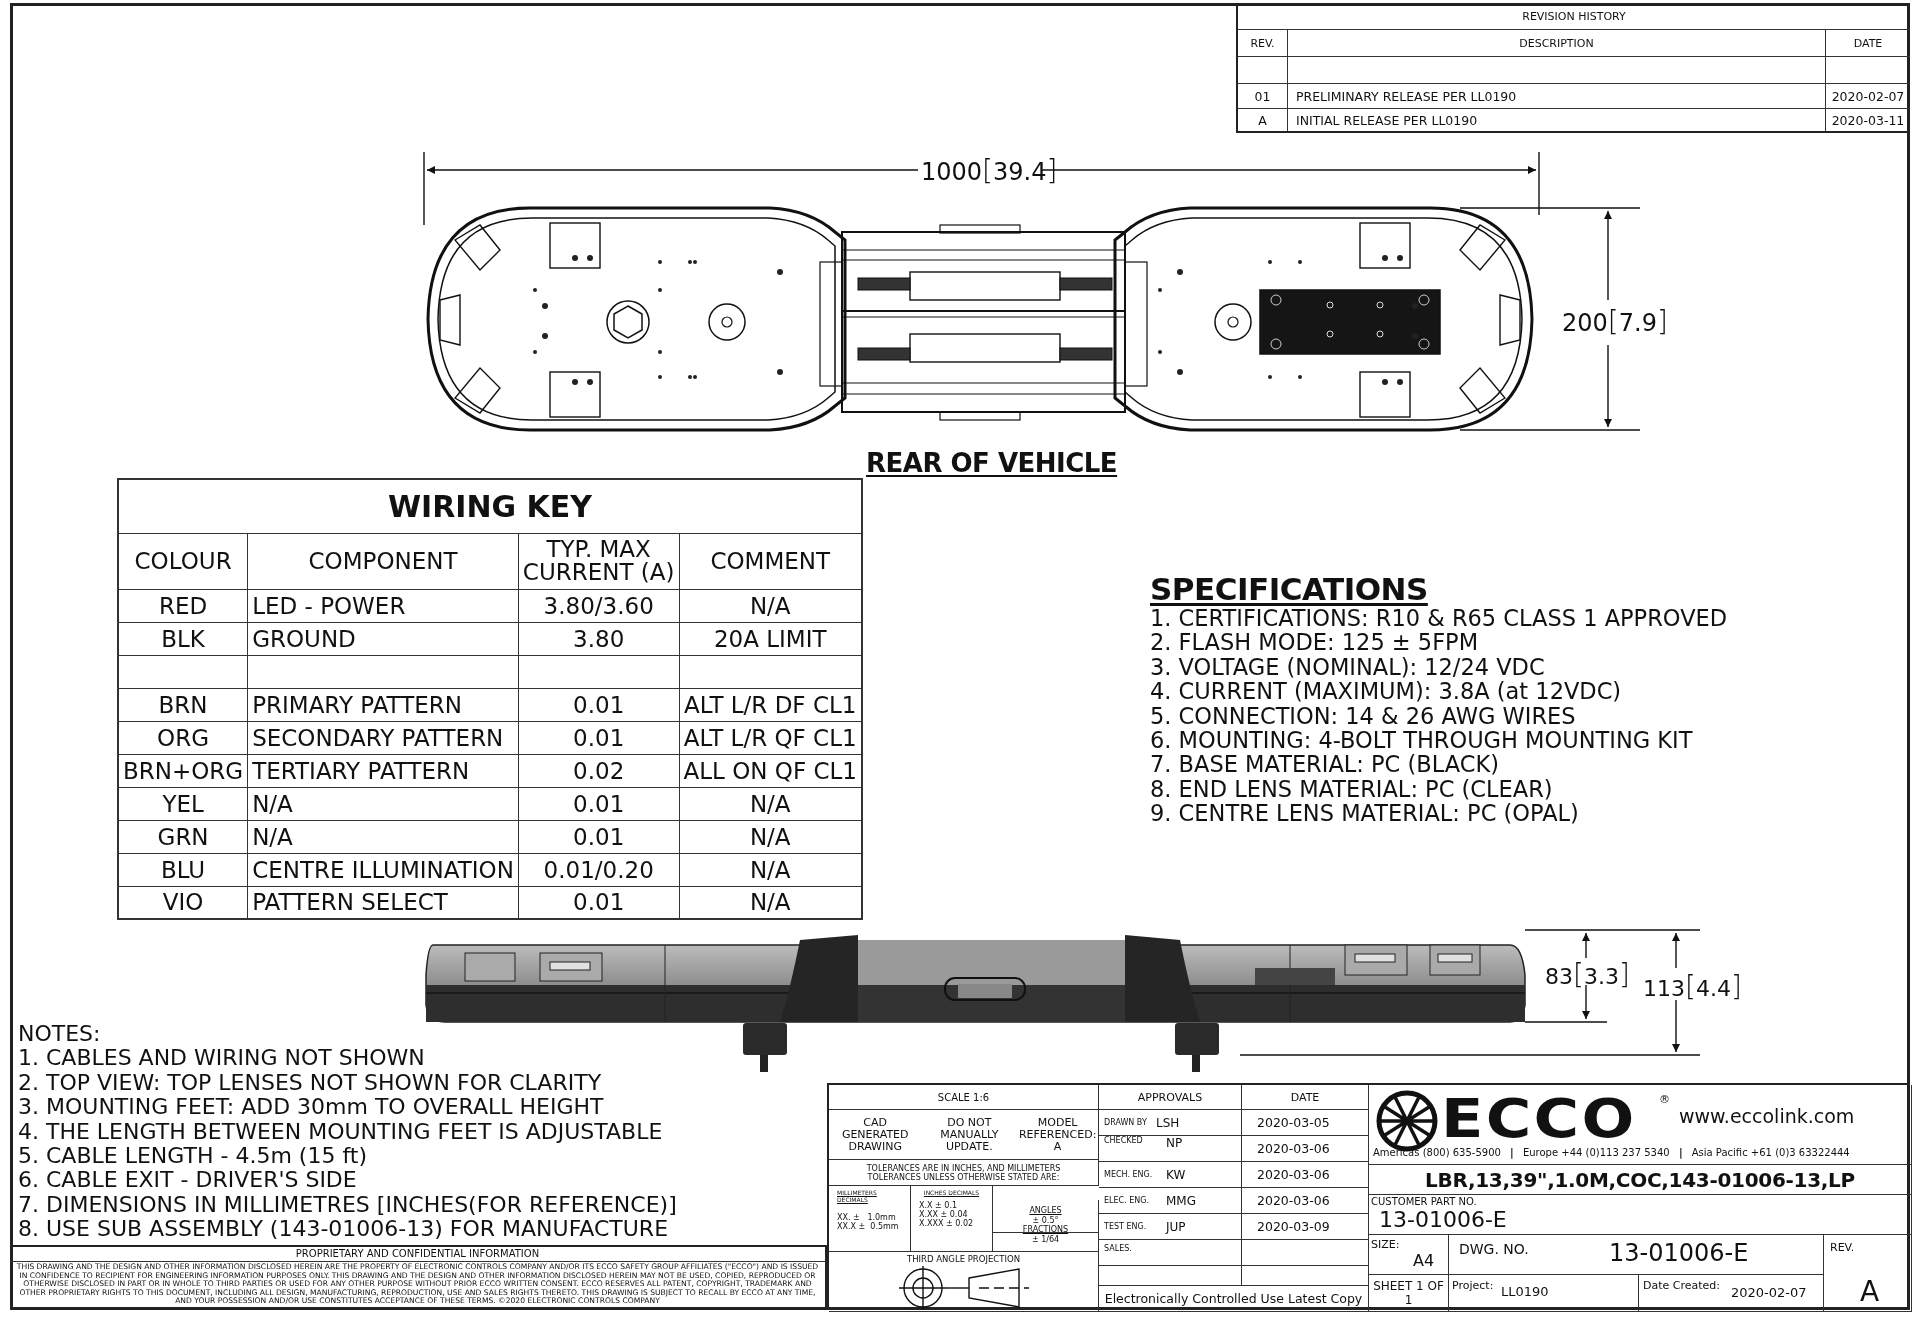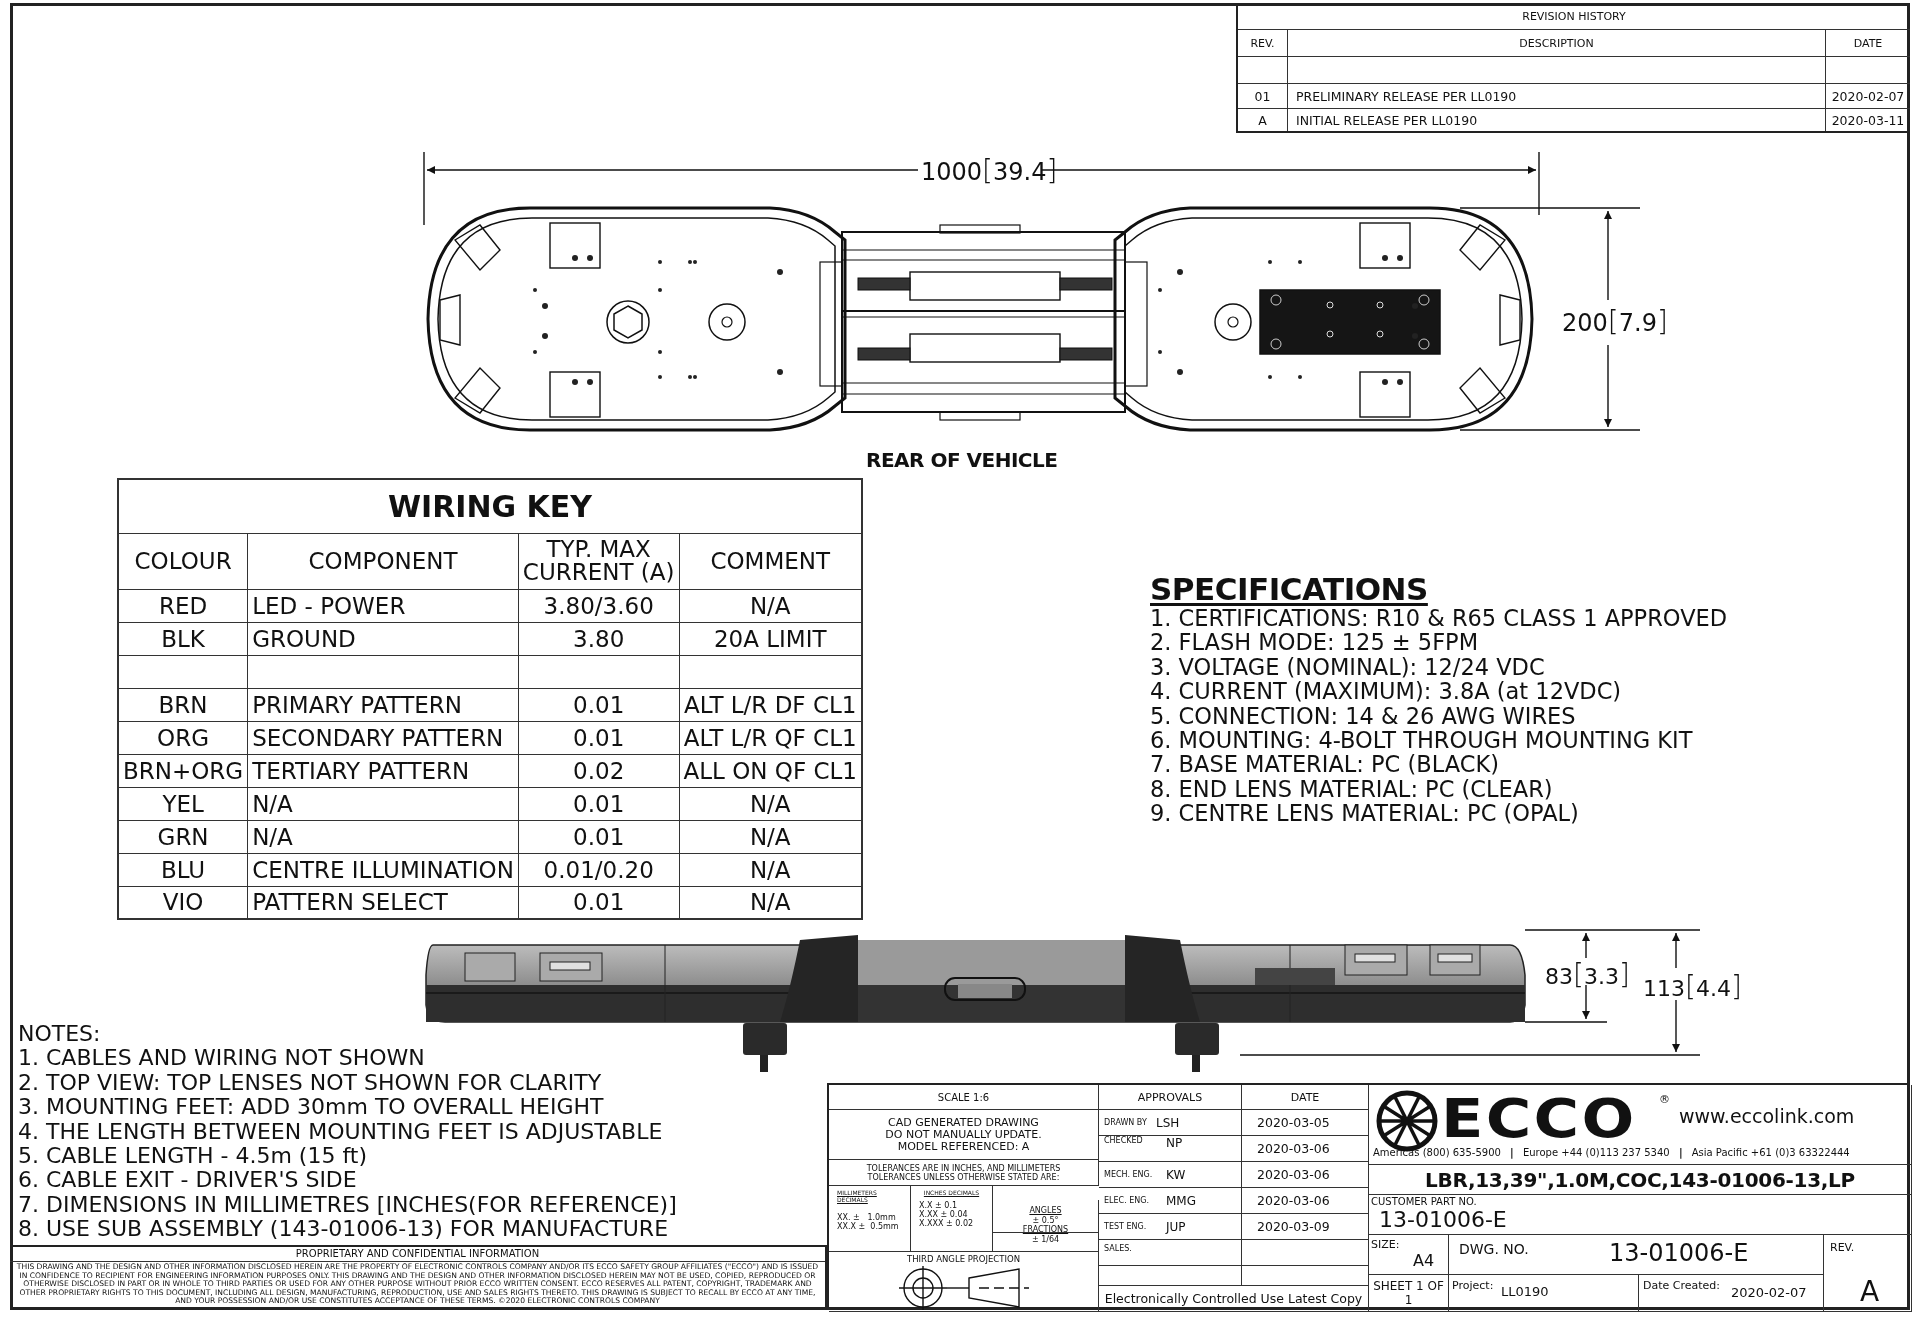--- a/index.html
+++ b/index.html
@@ -31,21 +31,21 @@
 
   .specs{position:absolute;left:1150px;top:572px;font-size:22.5px;line-height:24.4px}
   .specs h2{font-size:31px;font-weight:bold;text-decoration:underline;text-underline-offset:3px;line-height:34px;letter-spacing:-0.5px}
 
   .notes{position:absolute;left:18px;top:1022px;font-size:22px;line-height:24.4px}
   .notes .bold{font-weight:normal}
 
   .dim{position:absolute;font-size:24px;white-space:nowrap}
   .dim .br{font-size:28px;font-weight:lighter}
 
-  .rear{position:absolute;left:866px;top:448px;font-size:20px;font-weight:bold;text-underline-offset:3px;letter-spacing:-0.5px}
+  .rear{position:absolute;left:866px;top:448px;font-size:26px;font-weight:bold;text-decoration:underline;text-underline-offset:3px;letter-spacing:-0.5px}
 
   
   .prop{position:absolute;left:10px;top:1245px;width:817px;height:65px;border-top:2px solid #222;border-right:2px solid #222;font-size:7.6px;text-align:center;line-height:8.6px}
   .prop .ph{font-size:10px;line-height:14px;border-bottom:1.5px solid #333}
   .prop .pb{padding:1px 6px}
 
   
   .tb{position:absolute;left:827px;top:1083px;width:1083px;height:227px;border-top:2px solid #222;border-left:2px solid #222;font-size:10px}
   .cell{position:absolute;border-right:1.5px solid #333;border-bottom:1.5px solid #333;overflow:hidden}
   .ctr{display:flex;align-items:center;justify-content:center;text-align:center}
@@ -357,21 +357,21 @@
 </div>
 
 <div class="prop">
   <div class="ph">PROPRIETARY AND CONFIDENTIAL INFORMATION</div>
   <div class="pb">THIS DRAWING AND THE DESIGN AND OTHER INFORMATION DISCLOSED HEREIN ARE THE PROPERTY OF ELECTRONIC CONTROLS COMPANY AND/OR ITS ECCO SAFETY GROUP AFFILIATES ("ECCO") AND IS ISSUED IN CONFIDENCE TO RECIPIENT FOR ENGINEERING INFORMATION PURPOSES ONLY. THIS DRAWING AND THE DESIGN AND OTHER INFORMATION DISCLOSED HEREIN MAY NOT BE USED, COPIED, REPRODUCED OR OTHERWISE DISCLOSED IN PART OR IN WHOLE TO THIRD PARTIES OR USED FOR ANY OTHER PURPOSE WITHOUT PRIOR ECCO WRITTEN CONSENT.  ECCO RESERVES ALL PATENT, COPYRIGHT, TRADEMARK AND OTHER PROPRIETARY RIGHTS TO THIS DOCUMENT, INCLUDING ALL DESIGN, MANUFACTURING, REPRODUCTION, USE AND SALES RIGHTS THERETO.  THIS DRAWING IS SUBJECT TO RECALL BY ECCO AT ANY TIME, AND YOUR POSSESSION AND/OR USE CONSTITUTES ACCEPTANCE OF THESE TERMS.  ©2020 ELECTRONIC CONTROLS COMPANY</div>
 </div>
 
 <div class="tb">
 
   <div class="cell ctr" style="left:0;top:0;width:270px;height:25px">SCALE 1:6</div>
-  <div class="cell ctr" style="left:0;top:25px;width:270px;height:50px;flex-direction:column;font-size:11px;line-height:12px">
+  <div class="cell ctr" style="left:0;top:25px;width:270px;height:50px;flex-direction:row;font-size:11px;line-height:12px">
     <div>CAD GENERATED DRAWING</div>
     <div>DO NOT MANUALLY UPDATE.</div>
     <div>MODEL REFERENCED: A</div>
   </div>
   <div class="cell ctr" style="left:0;top:75px;width:270px;height:26px;flex-direction:column;font-size:8px;line-height:9px">
     <div>TOLERANCES ARE IN INCHES, AND MILLIMETERS</div>
     <div>TOLERANCES UNLESS OTHERWISE STATED ARE:</div>
   </div>
   <div class="cell" style="left:0;top:101px;width:82px;height:66px;font-size:8px;padding:3px 8px">
     <div style="text-decoration:underline;font-size:6px">MILLIMETERS DECIMALS</div>

